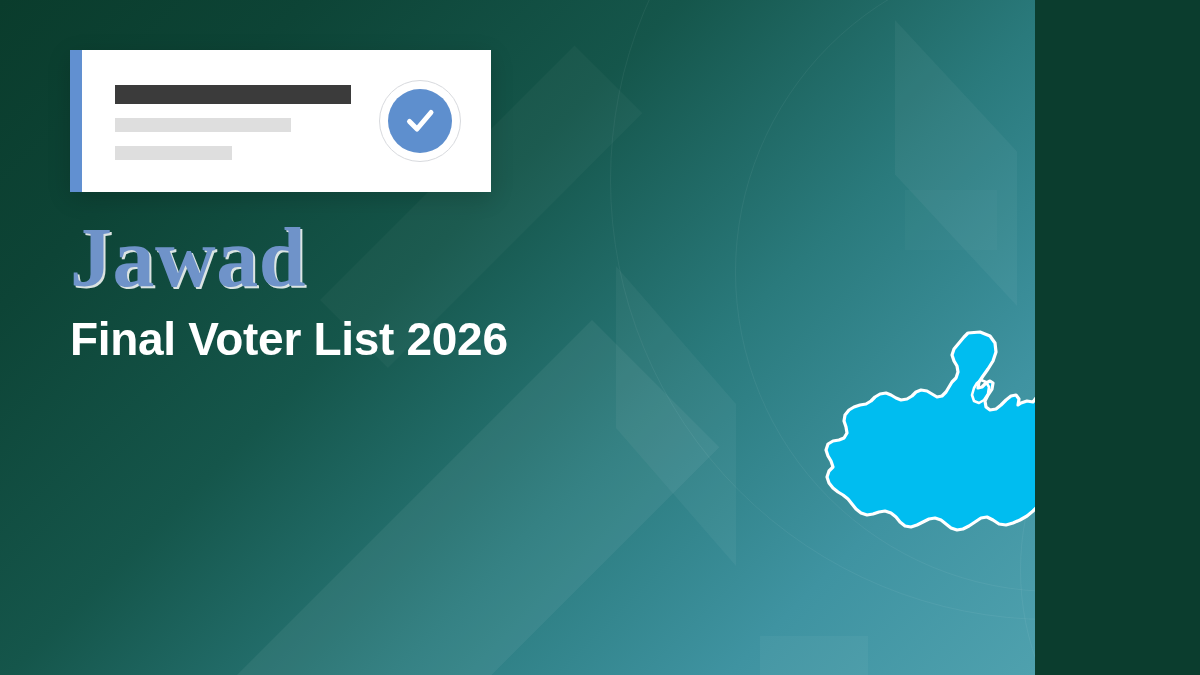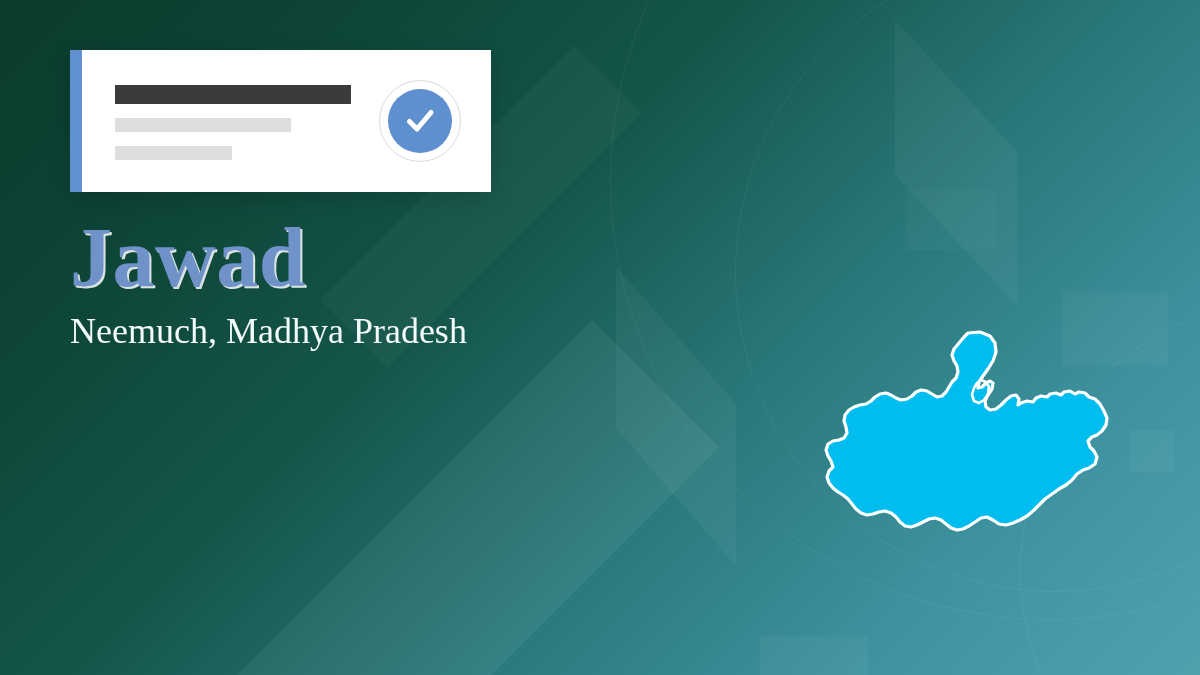--- a/index.html
+++ b/index.html
@@ -7,21 +7,21 @@
 
   html, body {
     width:1200px; height:675px;
     overflow:hidden;
     background:#0b3d2e;
     font-family:"Liberation Sans", sans-serif;
   }
 
   .canvas {
     position:relative;
-    width:1200px; height:675px;
+    width:1035px; height:675px;
     overflow:hidden;
     background:
       linear-gradient(135deg,
         #0a3c2c 0%,
         #0d4436 18%,
         #15564b 40%,
         #2a7a7c 62%,
         #3f93a1 82%,
         #4fa1ae 100%);
   }
@@ -206,21 +206,21 @@
           <svg width="40" height="40" viewBox="0 0 40 40" aria-hidden="true">
             <path d="M9.5 20.5 L17 28 L31 11.5" fill="none" stroke="#ffffff" stroke-width="5" stroke-linecap="round" stroke-linejoin="round"></path>
           </svg>
         </div>
       </div>
     </div>
   </div>
 
   <div class="headline">
     <div class="title-place">Jawad</div>
-    <div class="title-region">Neemuch, Madhya Pradesh</div>
+    <div class="title-main">Final Voter List 2026</div>
   </div>
 
 
   <div class="state-map">
     <svg viewBox="0 0 345 250" preserveAspectRatio="xMidYMid meet" aria-hidden="true">
       <path d="M189 6 L198 8 L205 13 L208 20 L206 28 L199 37 L191 45 L187 53
                L190 58 L196 57 L200 52 L205 53 L204 60 L199 66 L196 73
                L199 78 L205 79 L210 74 L215 69 L219 72 L217 79 L212 86
                L208 93 L204 100 L199 104 L192 106 L185 103 L180 97
                L177 90 L175 82 L172 75 L168 70 L164 72 L160 78 L156 84

